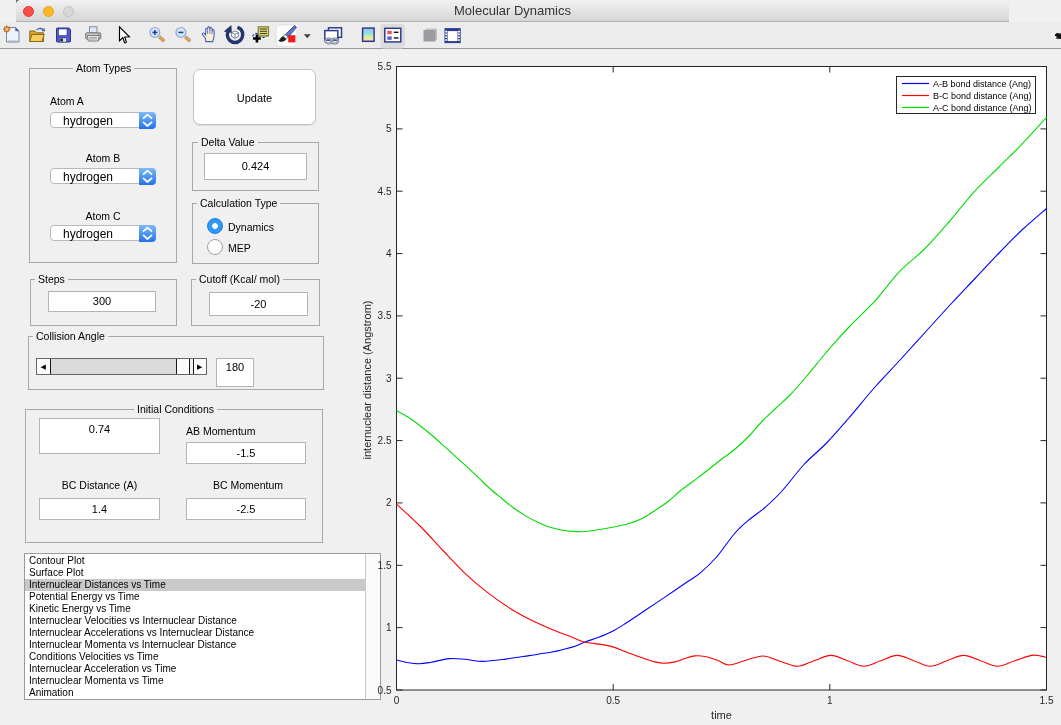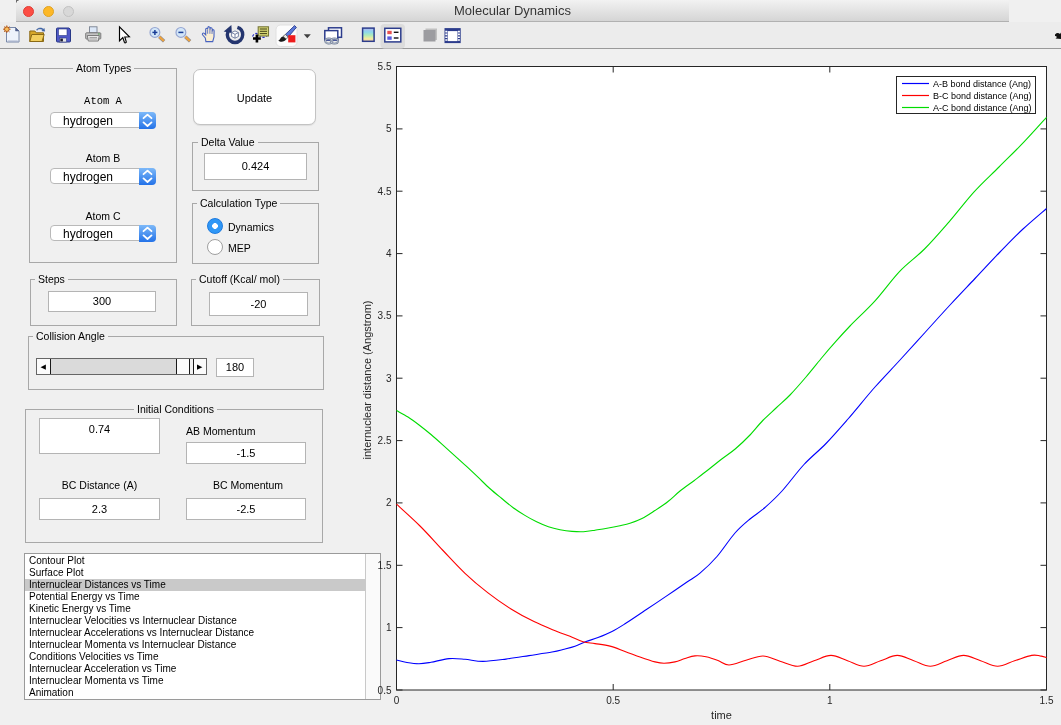--- a/index.html
+++ b/index.html
@@ -156,21 +156,21 @@
 <line x1="15.2" y1="3.5" x2="15.2" y2="14.5"></line>
 </g>
 </g>
 <path d="M1055,34.5 q2.5,-2.5 5,-0.5 l1,-1.5 0,6.5 -5.5,-0.5 1.5,-1.5 q-1.5,-1.5 -2,-1 z" fill="#111"></path>
     </g>
 </svg>
 
 <div class="panel" style="left:29px;top:68px;width:146px;height:193px;">
   <div class="plabel" style="left:43px;">Atom Types</div>
 </div>
-<div class="lbl" style="left:50px;top:95px;width:106px;text-align:center;font-family:Liberation Mono, monospace;">Atom A</div>
+<div class="lbl" style="left:50px;top:95px;width:106px;">Atom A</div>
 <div class="pop" style="left:50px;top:112px;width:106px;height:16px;">
     <span class="txt">hydrogen</span>
     <span class="cap">
       <svg width="17" height="17" style="position:absolute;left:0;top:0;">
         <path d="M4.5,6.2 L8.5,2.6 L12.5,6.2 M4.5,10.4 L8.5,14 L12.5,10.4" fill="none" stroke="#fff" stroke-width="1.8" stroke-linecap="round" stroke-linejoin="round"></path>
       </svg>
     </span>
   </div>
 <div class="lbl" style="left:50px;top:152px;width:106px;text-align:center;">Atom B</div>
 <div class="pop" style="left:50px;top:168px;width:106px;height:16px;">
@@ -218,32 +218,32 @@
 
 <div class="panel" style="left:28px;top:336px;width:294px;height:52px;">
   <div class="plabel" style="left:4px;">Collision Angle</div>
 </div>
 <div id="slider" style="position:absolute;left:36px;top:358px;width:171px;height:17px;border:1px solid #666;box-sizing:border-box;background:#dadada;">
   <div style="position:absolute;left:0;top:0;width:13.5px;height:15px;background:#fbfbfb;border-right:1.5px solid #1a1a1a;box-sizing:border-box;text-align:center;font-size:7px;line-height:15px;color:#000;">◀</div>
   <div style="position:absolute;left:139px;top:0;width:14px;height:15px;background:#fbfbfb;border-left:1.5px solid #1a1a1a;border-right:1.5px solid #1a1a1a;box-sizing:border-box;"></div>
   <div style="position:absolute;left:153px;top:0;width:2.5px;height:15px;background:#f1f1f1;"></div>
   <div style="position:absolute;right:0;top:0;width:13.5px;height:15px;background:#fbfbfb;border-left:1.5px solid #1a1a1a;box-sizing:border-box;text-align:center;font-size:7px;line-height:15px;color:#000;">▶</div>
 </div>
-<div class="field" style="left:216px;top:358px;width:38px;height:19px;line-height:17px;">180</div>
+<div class="field" style="left:216px;top:358px;width:38px;height:29px;line-height:17px;">180</div>
 
 <div class="panel" style="left:25px;top:409px;width:296px;height:132px;">
   <div class="plabel" style="left:108px;">Initial Conditions</div>
 </div>
 <div class="lbl" style="left:39px;top:422px;width:121px;text-align:center;">AB Distance (A)</div>
 <div class="lbl" style="left:186px;top:425px;width:124px;text-align:left;">AB Momentum</div>
 <div class="field" style="left:39px;top:418px;width:121px;height:36px;line-height:20px;">0.74</div>
 <div class="field" style="left:186px;top:442px;width:120px;height:22px;line-height:20px;">-1.5</div>
 <div class="lbl" style="left:39px;top:479px;width:121px;text-align:center;">BC Distance (A)</div>
 <div class="lbl" style="left:186px;top:479px;width:124px;text-align:center;">BC Momentum</div>
-<div class="field" style="left:39px;top:498px;width:121px;height:22px;line-height:20px;">2.3</div>
+<div class="field" style="left:39px;top:498px;width:121px;height:22px;line-height:20px;">1.4</div>
 <div class="field" style="left:186px;top:498px;width:120px;height:22px;line-height:20px;">-2.5</div>
 
 <div class="list">
   <div style="position:absolute;left:0;top:0;right:14px;bottom:0;overflow:hidden;">
     <div class="li" style="margin-top:1px;">Contour Plot</div>
     <div class="li">Surface Plot</div>
     <div class="li" style="background:#c9c9c9;">Internuclear Distances vs Time</div>
     <div class="li">Potential Energy vs Time</div>
     <div class="li">Kinetic Energy vs Time</div>
     <div class="li">Internuclear Velocities vs Internuclear Distance</div>

